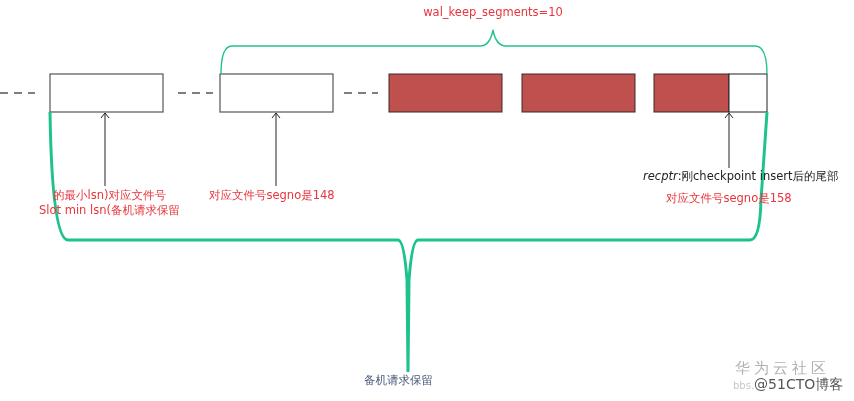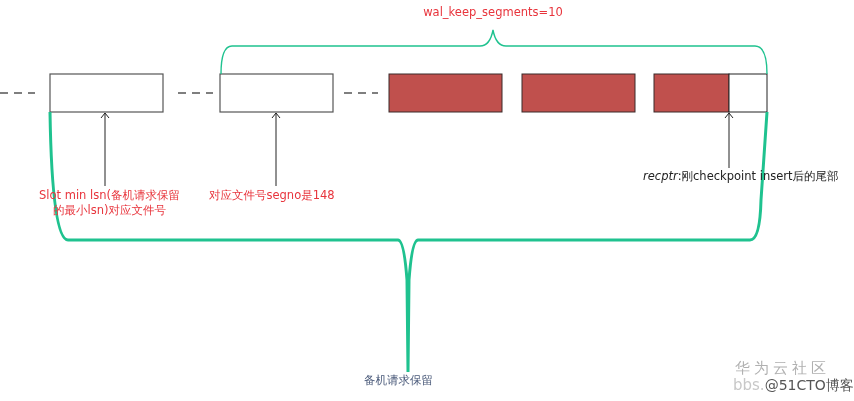--- a/index.html
+++ b/index.html
@@ -6,21 +6,21 @@
   body { width: 854px; height: 401px; position: relative; overflow: hidden;
          font-family: "DejaVu Sans", "Liberation Sans", sans-serif; }
   .canvas { position: absolute; left: 0; top: 0; width: 854px; height: 363px; }
   svg { position: absolute; left: 0; top: 0; }
   .lbl { position: absolute; font-size: 11.5px; color: #e8343c; white-space: nowrap; line-height: 15px; }
   .lbl.center { text-align: center; }
   .dark { color: #222222; }
   .blue { color: #4a5a7a; }
   .wm1 { position: absolute; left: 735px; top: 359px; font-size: 15px; color: #b0b0b0; letter-spacing: 4px; }
   .wm2 { position: absolute; left: 733px; top: 376px; font-size: 14px; color: #555555; }
-  .wm2 .faint { color: #c8c8c8; font-size: 15px; }
+  .wm2 .faint { color: #c8c8c8; font-size: 10px; }
 </style>
 </head>
 <body>
 
 <div class="canvas">
   <svg width="854" height="401" viewBox="0 0 854 401">
 
     <g stroke="#555" stroke-width="1.5">
       <line x1="0" y1="93" x2="8" y2="93"></line>
         <line x1="14" y1="93" x2="22" y2="93"></line>
@@ -52,27 +52,28 @@
     </g>
 
     <path d="M221,74 Q221,46 232,46 L480,46 Q490,46 493,30 Q496,46 506,46 L755,46 Q767,46 767,74" fill="none" stroke="#1fc28f" stroke-width="1.4"></path>
 
     <path d="M50,112 Q52,240 68,240 L398,240 Q404,240 407,280 L408,372 L409,280 Q412,240 418,240 L750,240 Q760,240 761,200 L767,112" fill="none" stroke="#1fc28f" stroke-width="3"></path>
   </svg>
 
   <div class="lbl center" style="left:418px; top:5px; width:150px;">wal_keep_segments=10</div>
 
   <div class="lbl center" style="left:22px; top:188px; width:175px;">
+    <div>的最小lsn)对应文件号</div>
     <div>Slot min lsn(备机请求保留</div>
-    <div>的最小lsn)对应文件号</div>
   </div>
 
   <div class="lbl" style="left:209px; top:188px;">对应文件号segno是148</div>
 
   <div class="lbl dark" style="left:643px; top:169px;">
     <i>recptr</i><span>:刚checkpoint insert后的尾部</span>
   </div>
+  <div class="lbl" style="left:666px; top:191px;">对应文件号segno是158</div>
 
   <div class="lbl blue" style="left:364px; top:373px;">备机请求保留</div>
 
   <div class="wm1">华为云社区</div>
   <div class="wm2"><span class="faint">bbs.</span><span>@51CTO博客</span></div>
 </div>
 
 </body></html>

